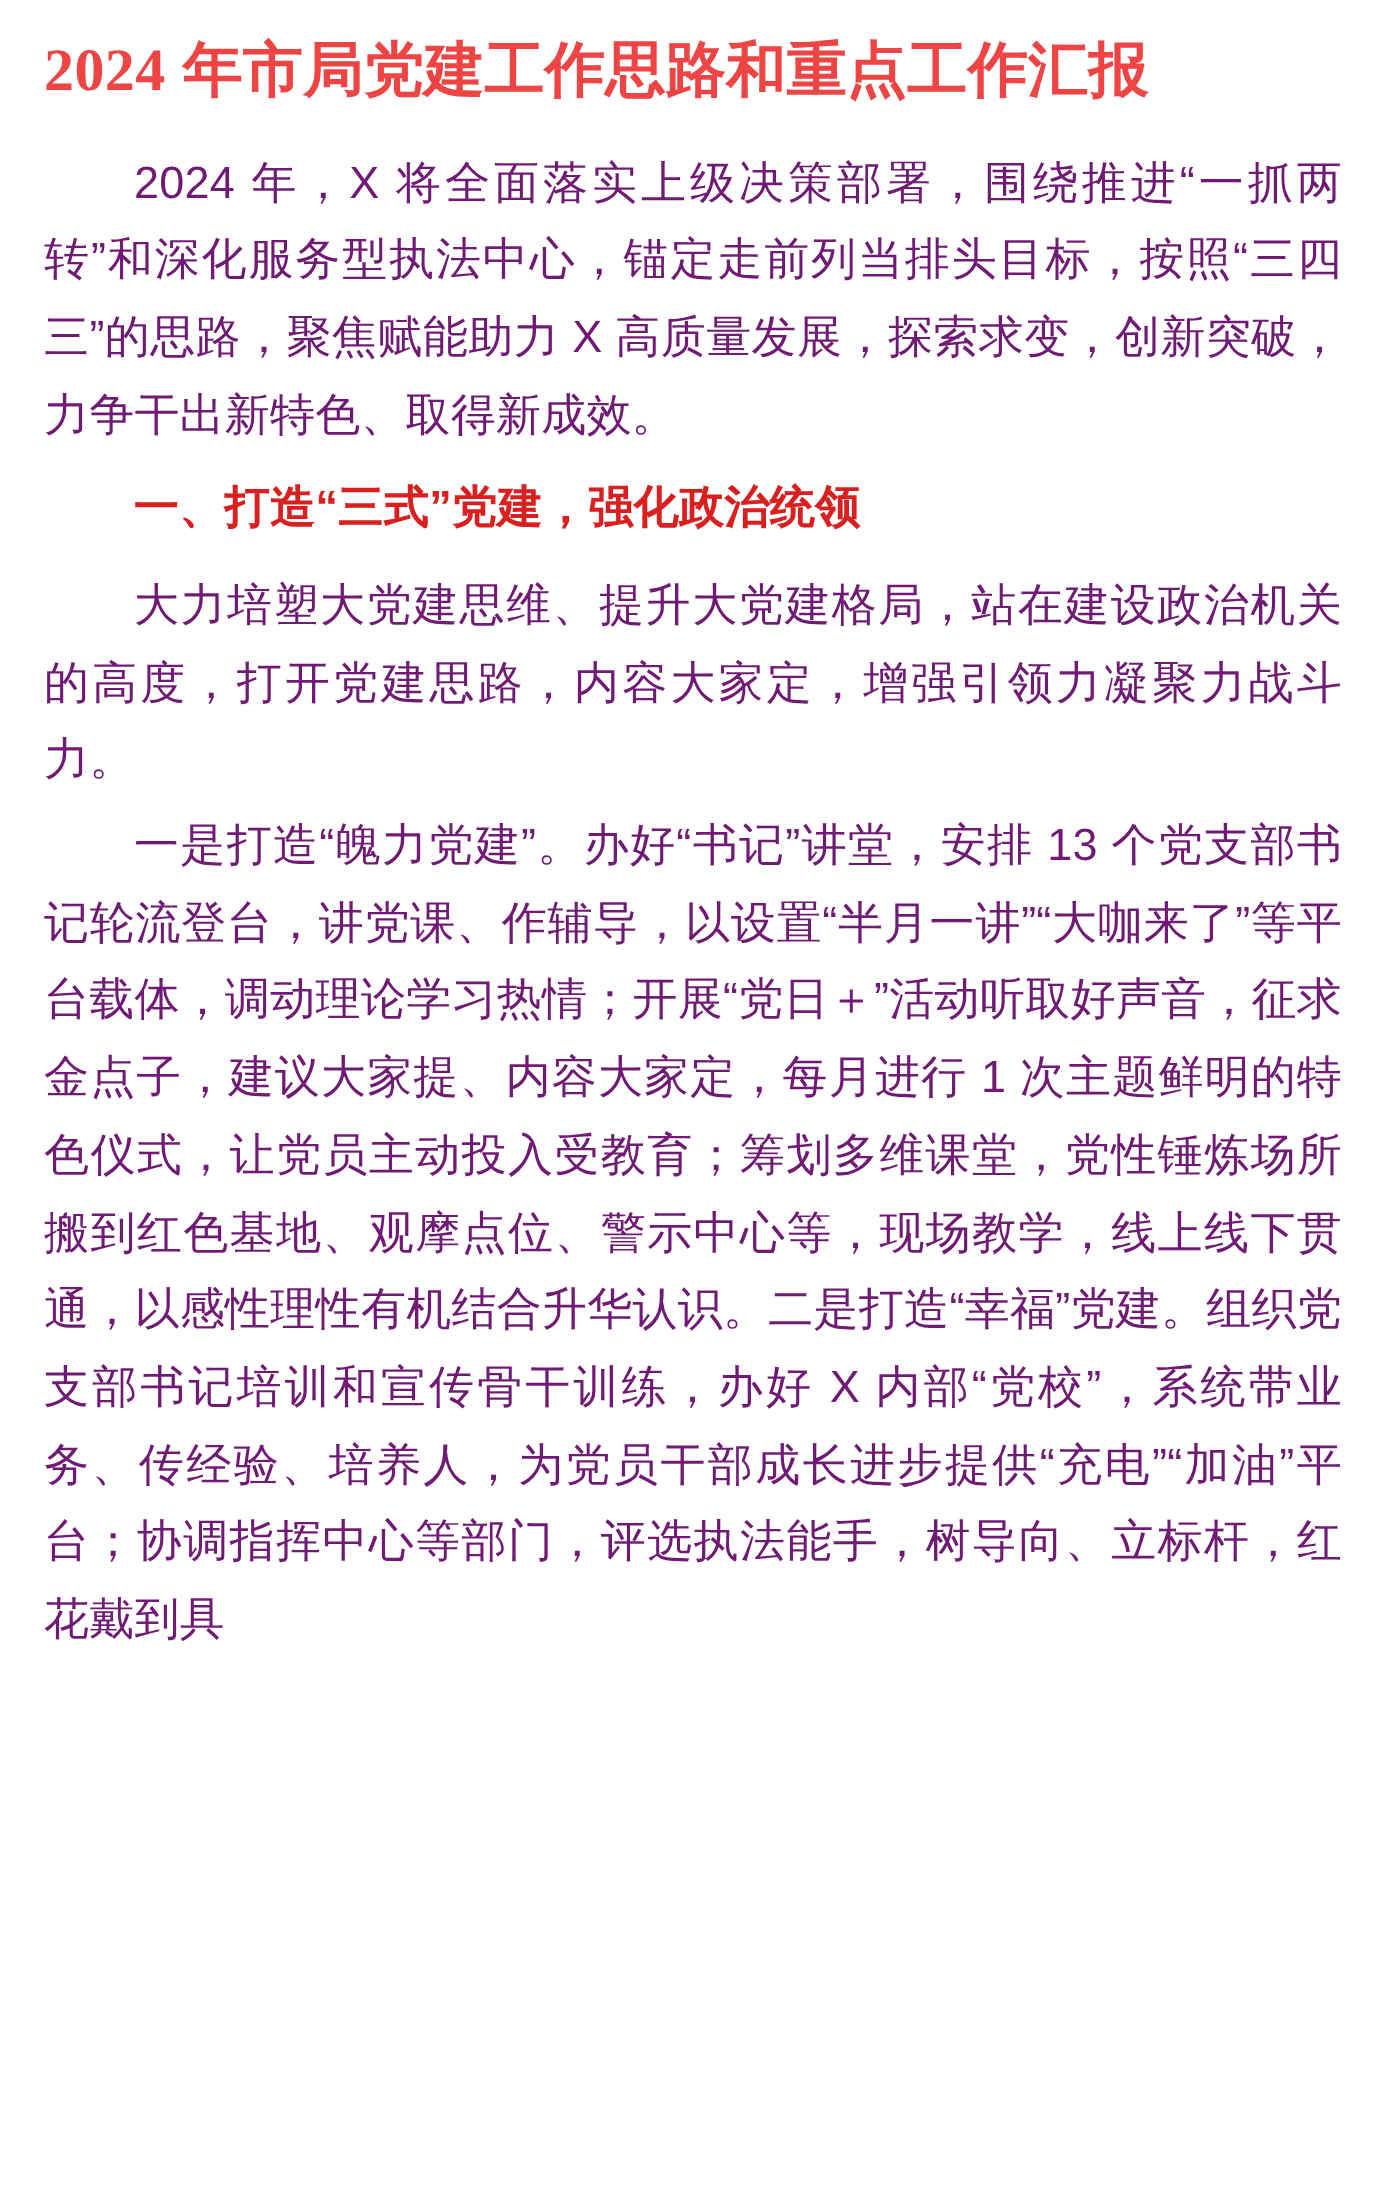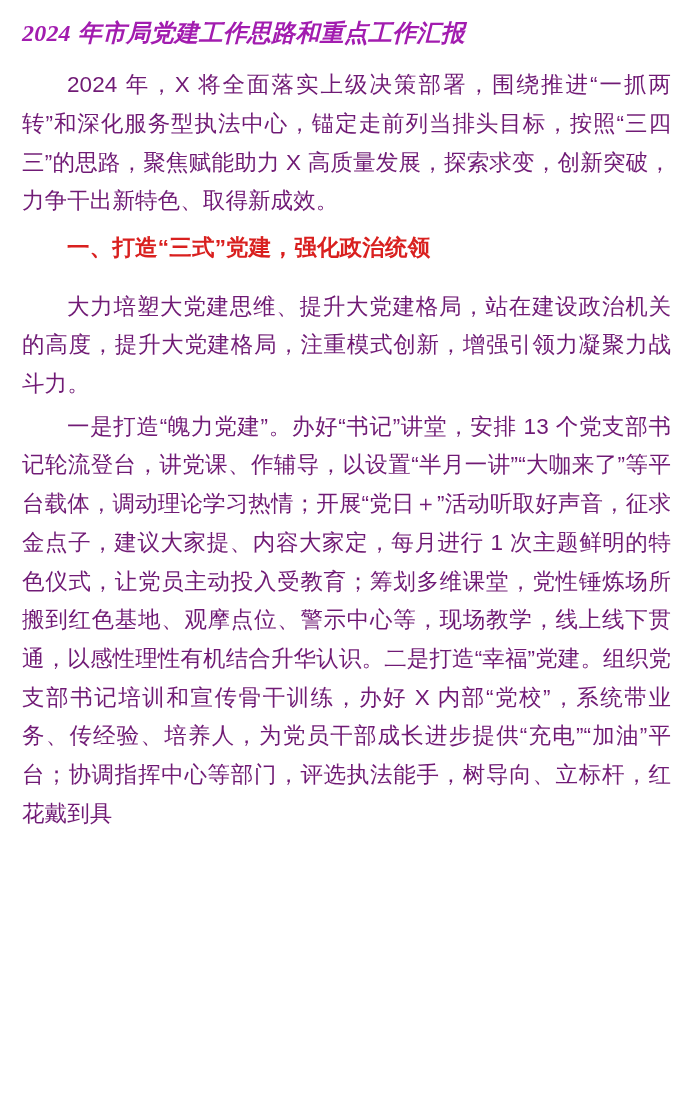--- a/index.html
+++ b/index.html
@@ -15,64 +15,63 @@
     overflow: hidden;
   }
   .page {
     position: relative;
     width: 693px;
     height: 1097px;
     box-sizing: border-box;
     padding: 18px 22px 0 22px;
   }
   .doc-title {
-    font-size: 24px;
+    font-size: 30px;
     font-weight: bold;
     line-height: 1.22;
     letter-spacing: 0.2px;
-    color: #a21caf;
+    color: #ef4444;
     margin: 0 0 18px 0;
     white-space: nowrap;
-    font-style: italic;
   }
   .doc-title .yr {
     font-family: "Liberation Serif", "DejaVu Serif", serif;
     font-weight: bold;
   }
   p.body-para {
     font-size: 22.5px;
     line-height: 1.72;
     margin: 0 0 4px 0;
     text-align: justify;
     text-justify: inter-ideograph;
     text-indent: 45px;
     color: #701a75;
     letter-spacing: 0.1px;
   }
   h2.section-heading {
     font-size: 22.5px;
     line-height: 1.72;
     font-weight: bold;
     color: #d9201f;
-    margin: 8px 0 20px 0;
+    margin: 8px 0 10px 0;
     text-indent: 45px;
     letter-spacing: 0.2px;
   }
   .clipped {
     position: relative;
   }
 </style>
 </head>
 <body>
 
 <div class="page">
 
   <h1 class="doc-title"><span class="yr">2024</span><span> 年市局党建工作思路和重点工作汇报</span></h1>
 
   <p class="body-para">2024 年，X 将全面落实上级决策部署，围绕推进“一抓两转”和深化服务型执法中心，锚定走前列当排头目标，按照“三四三”的思路，聚焦赋能助力 X 高质量发展，探索求变，创新突破，力争干出新特色、取得新成效。</p>
 
   <h2 class="section-heading">一、打造“三式”党建，强化政治统领</h2>
 
-  <p class="body-para">大力培塑大党建思维、提升大党建格局，站在建设政治机关的高度，提升大党建格局，注重模式创新，增强引领力凝聚力战斗力。</p>
+  <p class="body-para">大力培塑大党建思维、提升大党建格局，站在建设政治机关的高度，打开党建思路，内容大家定，增强引领力凝聚力战斗力。</p>
 
   <p class="body-para clipped">一是打造“魄力党建”。办好“书记”讲堂，安排 13 个党支部书记轮流登台，讲党课、作辅导，以设置“半月一讲”“大咖来了”等平台载体，调动理论学习热情；开展“党日＋”活动听取好声音，征求金点子，建议大家提、内容大家定，每月进行 1 次主题鲜明的特色仪式，让党员主动投入受教育；筹划多维课堂，党性锤炼场所搬到红色基地、观摩点位、警示中心等，现场教学，线上线下贯通，以感性理性有机结合升华认识。二是打造“幸福”党建。组织党支部书记培训和宣传骨干训练，办好 X 内部“党校”，系统带业务、传经验、培养人，为党员干部成长进步提供“充电”“加油”平台；协调指挥中心等部门，评选执法能手，树导向、立标杆，红花戴到具</p>
 
 </div>
 
 </body></html>

